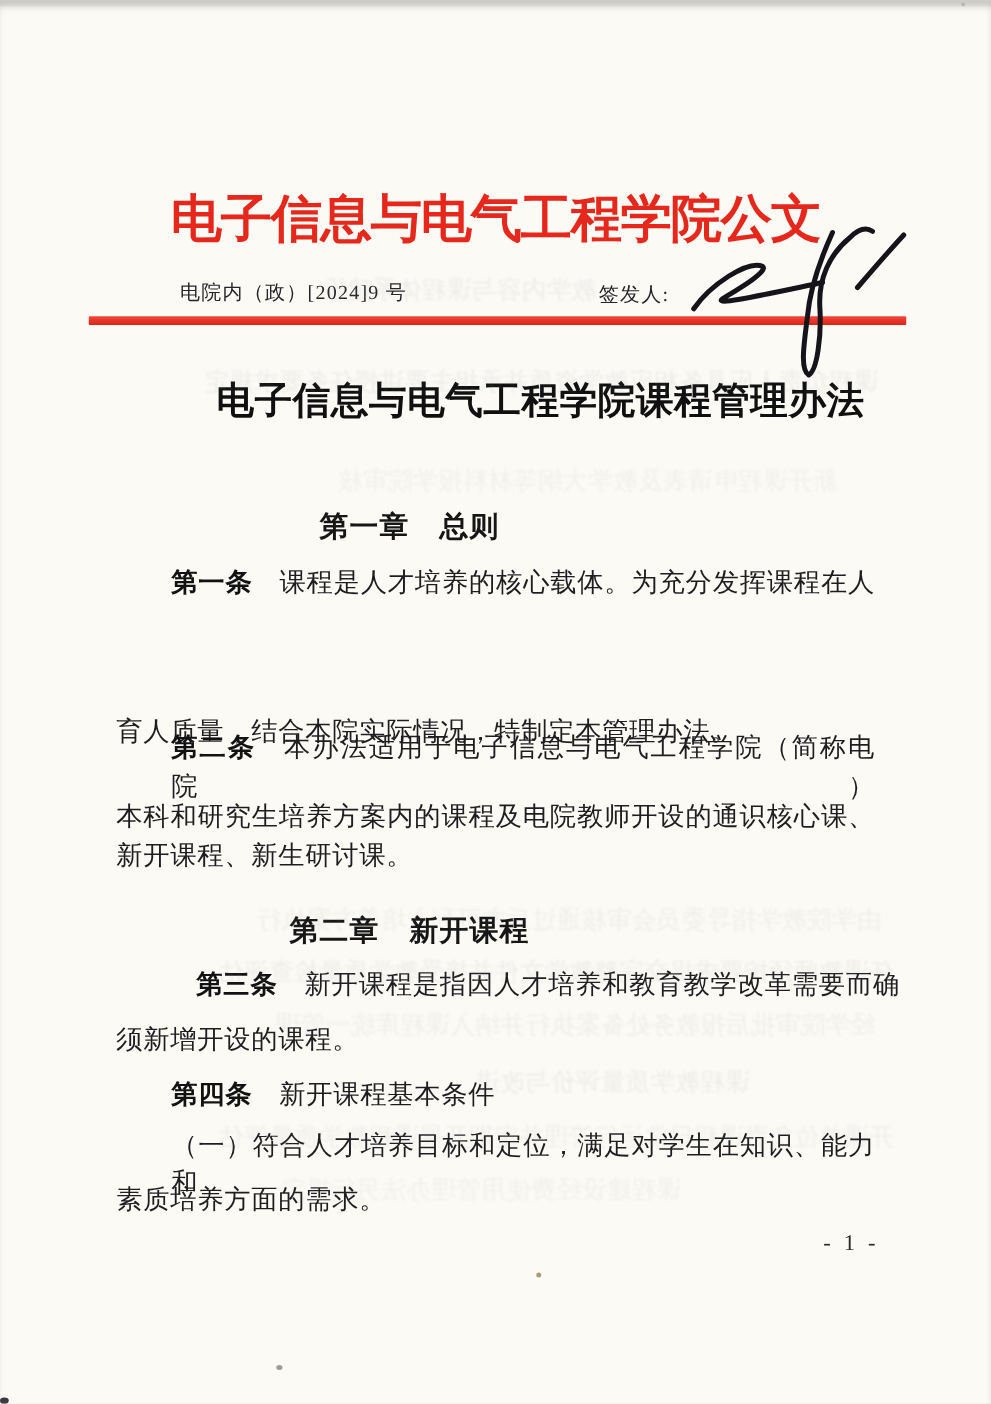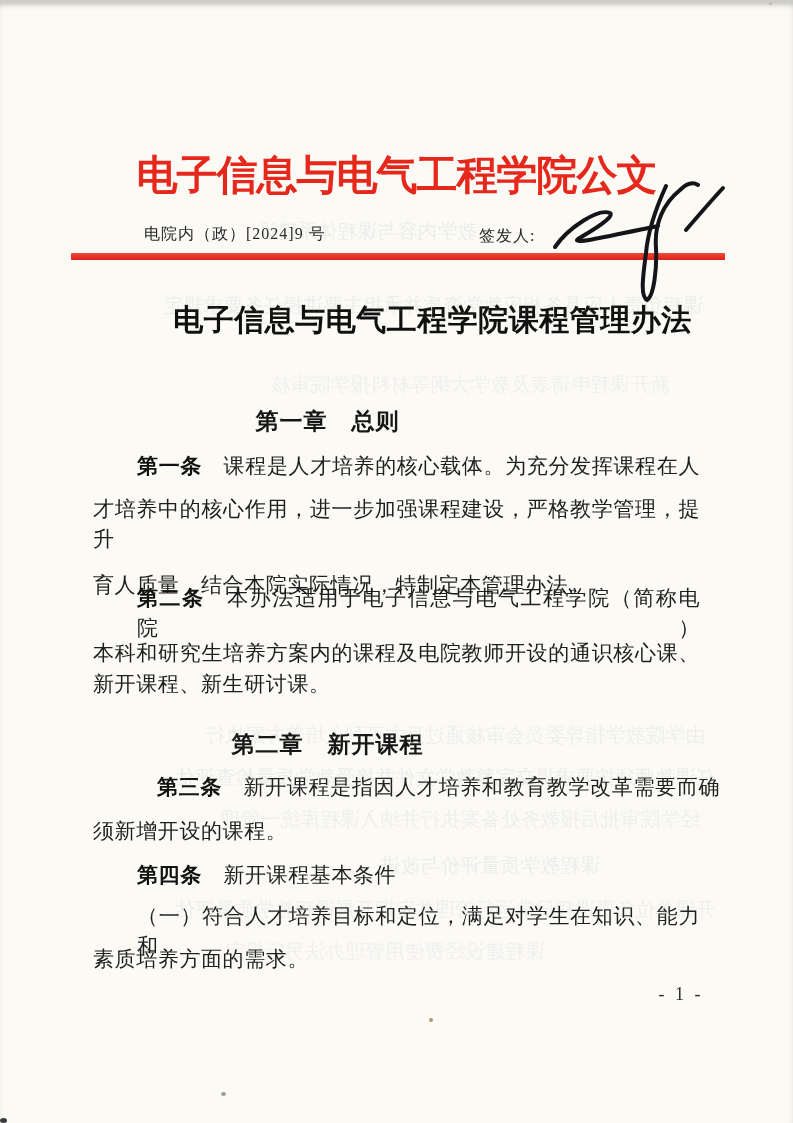--- a/index.html
+++ b/index.html
@@ -108,21 +108,20 @@
     </g>
   </svg>
 
   <div class="abs" id="red-line"></div>
 
   <div class="abs" id="doc-title">电子信息与电气工程学院课程管理办法</div>
 
   <div class="abs chapter" id="chapter-1">第一章　总则</div>
 
   <div class="b-line indent fill" id="bl0"><span class="lead">第一条</span><span>　课程是人才培养的核心载体。为充分发挥课程在人</span></div>
-  <div class="b-line fill" id="bl1"><span>才培养中的核心作用，进一步加强课程建设，严格教学管理，提升</span></div>
   <div class="b-line" id="bl2"><span>育人质量，结合本院实际情况，特制定本管理办法。</span></div>
   <div class="b-line indent fill" id="bl3"><span class="lead">第二条</span><span>　本办法适用于电子信息与电气工程学院（简称电院）</span></div>
   <div class="b-line fill" id="bl4"><span>本科和研究生培养方案内的课程及电院教师开设的通识核心课、</span></div>
   <div class="b-line" id="bl5"><span>新开课程、新生研讨课。</span></div>
 
   <div class="abs chapter" id="chapter-2">第二章　新开课程</div>
 
   <div class="b-line indent fill" id="bl6"><span class="lead">第三条</span><span>　新开课程是指因人才培养和教育教学改革需要而确</span></div>
   <div class="b-line" id="bl7"><span>须新增开设的课程。</span></div>
   <div class="b-line indent" id="bl8"><span class="lead">第四条</span><span>　新开课程基本条件</span></div>

